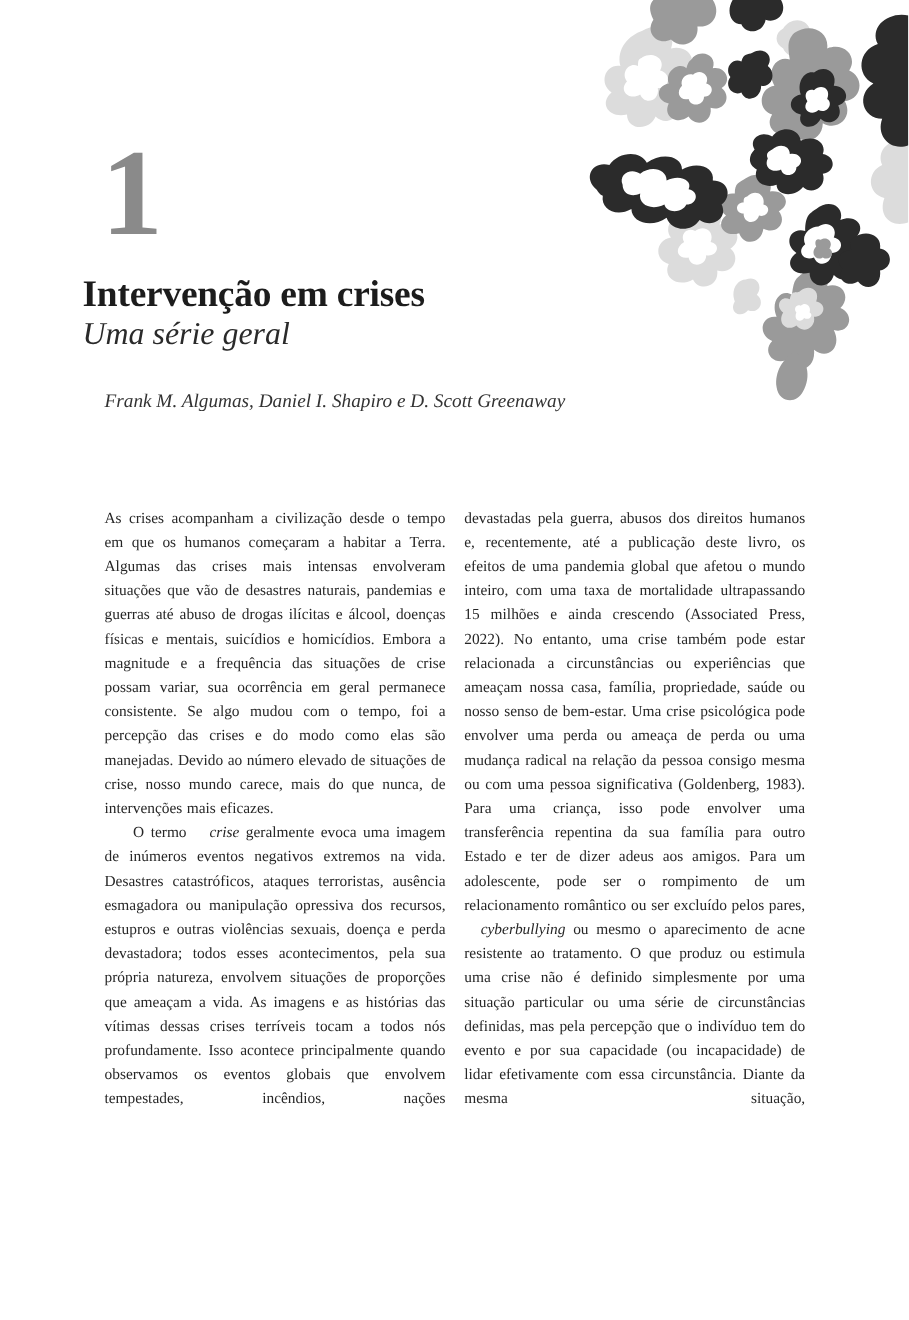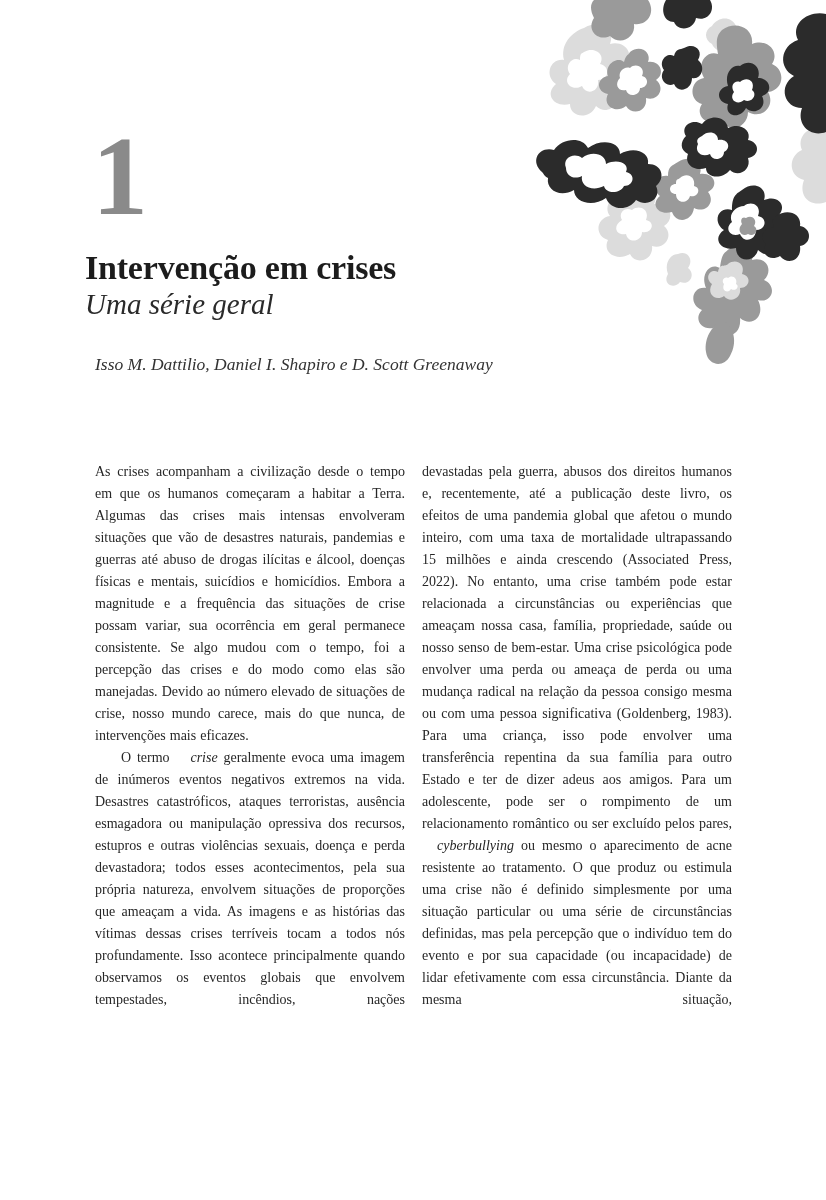--- a/index.html
+++ b/index.html
@@ -15,21 +15,21 @@
   .fill-black{fill:var(--pattern-black,#2b2b2b);}
   .fill-gray{fill:var(--pattern-gray,#9a9a9a);}
   .fill-light{fill:var(--pattern-light,#dcdcdc);}
   .fill-white{fill:#ffffff;}
 
   .chapter-number{
     position:absolute;left:92px;top:120px;
     font-size:112px;line-height:1;font-weight:bold;
     color:var(--chapter-gray,#8a8a8a);
   }
-  .title-block{position:absolute;left:85px;top:249px;width:460px;}
+  .title-block{position:absolute;left:75px;top:249px;width:460px;}
   .chapter-title{
     margin:0;font-size:34px;line-height:1.12;font-weight:bold;
     color:#1c1c1c;letter-spacing:-0.2px;
   }
   .chapter-subtitle{
     margin:2px 0 0 0;font-size:29px;line-height:1.1;
     font-style:italic;font-weight:normal;color:#2a2a2a;
   }
   .authors{
     position:absolute;left:95px;top:354px;
@@ -89,21 +89,21 @@
     <path class="fill-gray" d="M220,218 C226,214 232,220 228,226 C234,230 228,238 222,234 C216,238 210,230 216,224 C214,220 216,216 220,218 Z"></path>
   </svg>
 
   <div class="chapter-number">1</div>
 
   <div class="title-block">
     <h1 class="chapter-title">Intervenção em crises</h1>
     <h2 class="chapter-subtitle">Uma série geral</h2>
   </div>
 
-  <div class="authors">Isso M. Dattilio, Daniel I. Shapiro e D. Scott Greenaway</div>
+  <div class="authors">Frank M. Algumas, Daniel I. Shapiro e D. Scott Greenaway</div>
 
   <div class="body-columns">
     <div class="column" id="col-left">
         <p><span>As crises acompanham a civilização desde o tempo em que os humanos começaram a habitar a Terra. Algumas das crises mais intensas envolveram situações que vão de desastres naturais, pandemias e guerras até abuso de drogas ilícitas e álcool, doenças físicas e mentais, suicídios e homicídios. Embora a magnitude e a frequência das situações de crise possam variar, sua ocorrência em geral permanece consistente. Se algo mudou com o tempo, foi a percepção das crises e do modo como elas são manejadas. Devido ao número elevado de situações de crise, nosso mundo carece, mais do que nunca, de intervenções mais eficazes.</span></p>
         <p class="indent runon"><span>O termo </span><em>crise</em><span> geralmente evoca uma imagem de inúmeros eventos negativos extremos na vida. Desastres catastróficos, ataques terroristas, ausência esmagadora ou manipulação opressiva dos recursos, estupros e outras violências sexuais, doença e perda devastadora; todos esses acontecimentos, pela sua própria natureza, envolvem situações de proporções que ameaçam a vida. As imagens e as histórias das vítimas dessas crises terríveis tocam a todos nós profundamente. Isso acontece principalmente quando observamos os eventos globais que envolvem tempestades, incêndios, nações</span></p>
       </div>
     <div class="column" id="col-right">
         <p class="runon"><span>devastadas pela guerra, abusos dos direitos humanos e, recentemente, até a publicação deste livro, os efeitos de uma pandemia global que afetou o mundo inteiro, com uma taxa de mortalidade ultrapassando 15 milhões e ainda crescendo (Associated Press, 2022). No entanto, uma crise também pode estar relacionada a circunstâncias ou experiências que ameaçam nossa casa, família, propriedade, saúde ou nosso senso de bem-estar. Uma crise psicológica pode envolver uma perda ou ameaça de perda ou uma mudança radical na relação da pessoa consigo mesma ou com uma pessoa significativa (Goldenberg, 1983). Para uma criança, isso pode envolver uma transferência repentina da sua família para outro Estado e ter de dizer adeus aos amigos. Para um adolescente, pode ser o rompimento de um relacionamento romântico ou ser excluído pelos pares, </span><em>cyberbullying</em><span> ou mesmo o aparecimento de acne resistente ao tratamento. O que produz ou estimula uma crise não é definido simplesmente por uma situação particular ou uma série de circunstâncias definidas, mas pela percepção que o indivíduo tem do evento e por sua capacidade (ou incapacidade) de lidar efetivamente com essa circunstância. Diante da mesma situação,</span></p>
       </div>
   </div>

